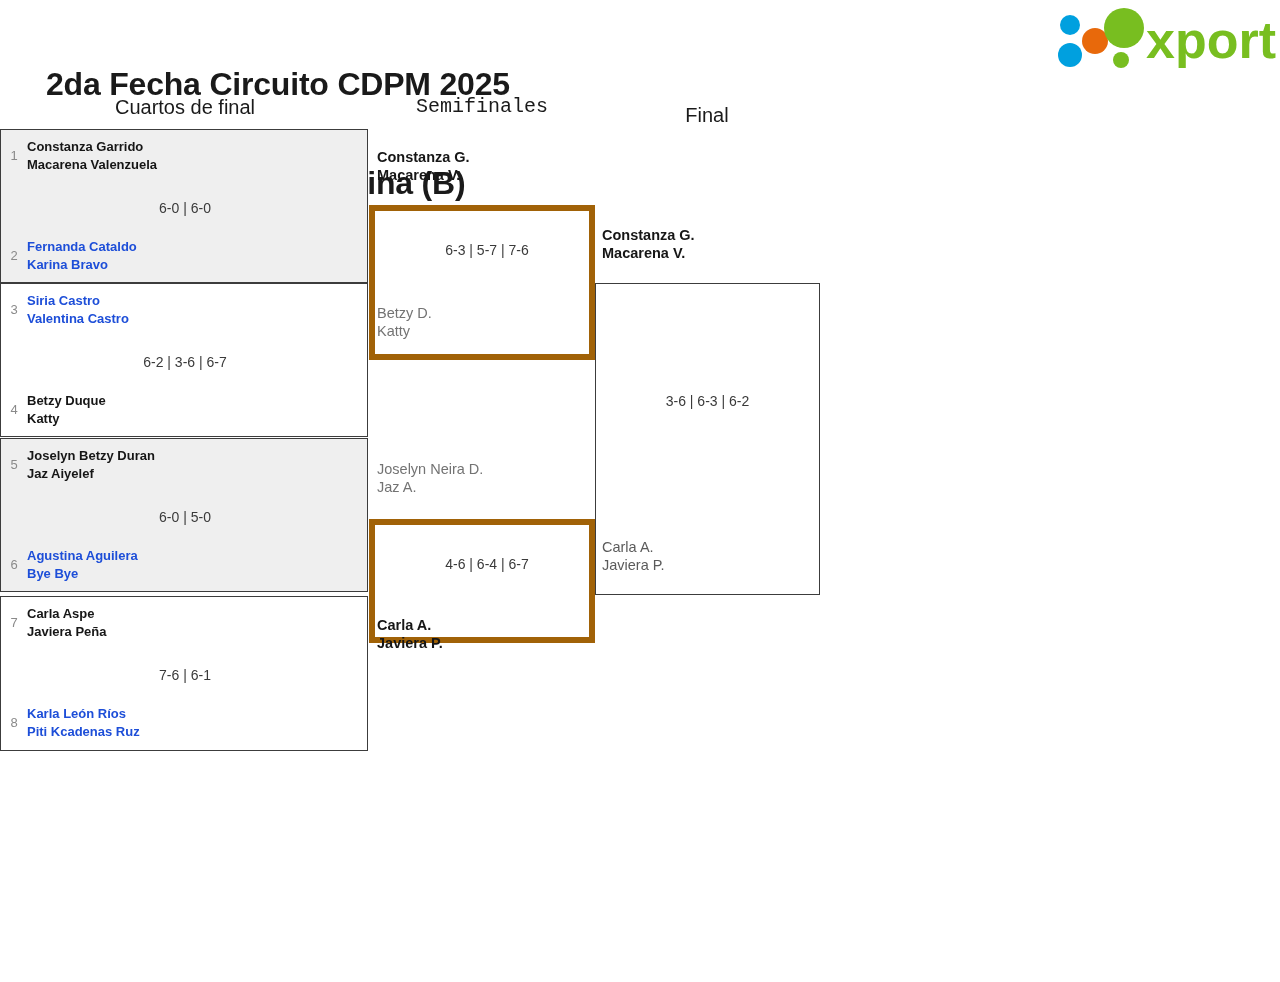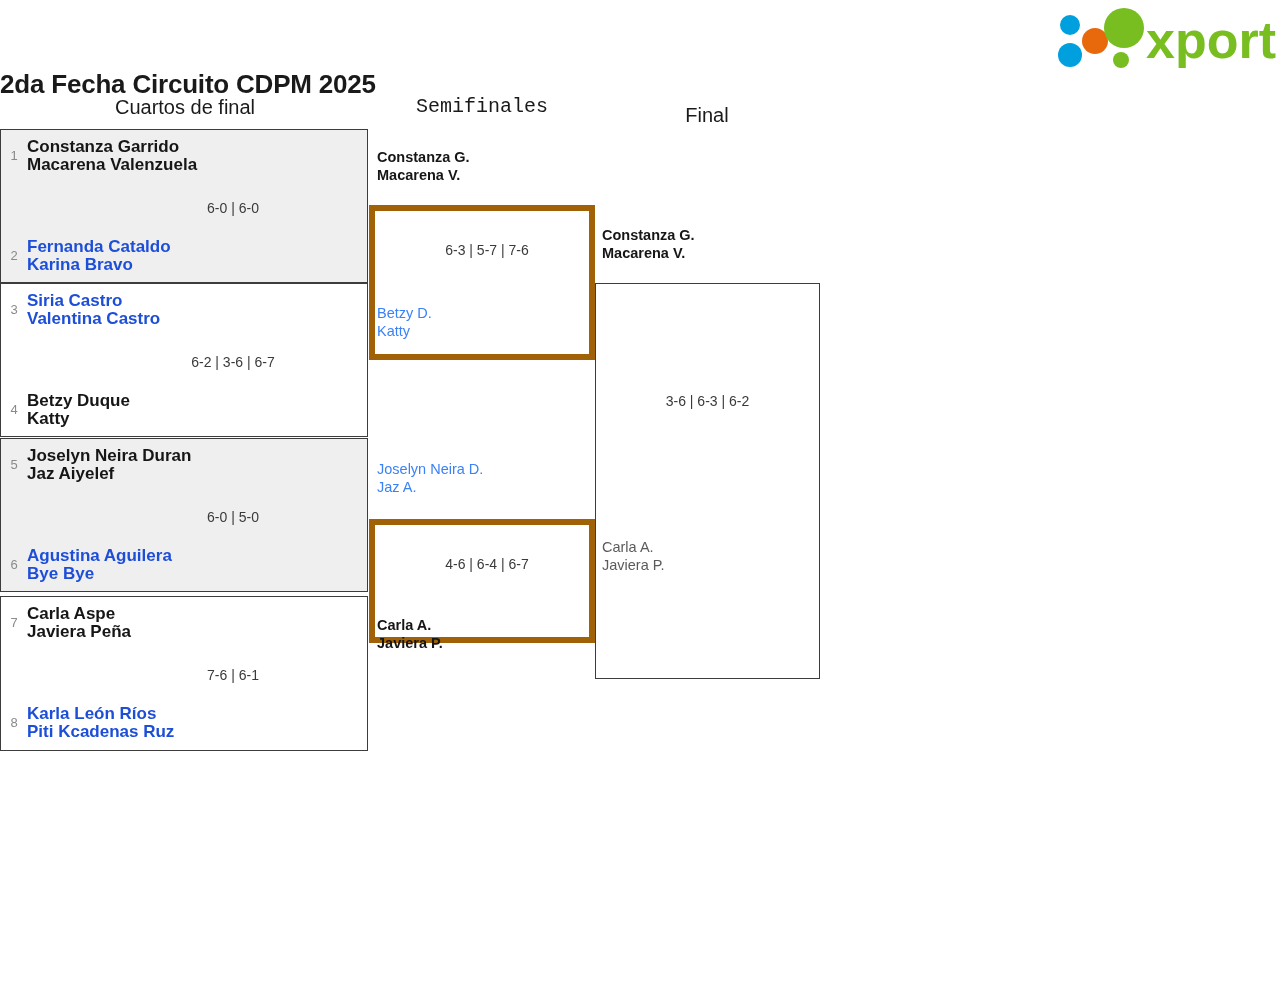--- a/index.html
+++ b/index.html
@@ -14,26 +14,27 @@
     font-family: "Liberation Sans", sans-serif;
     -webkit-font-smoothing: antialiased;
     overflow: hidden;
   }
 
   
   .page-title {
     position: absolute;
     left: 0px;
     top: 2px;
-    font-size: 26px;
+    font-size: 32px;
     line-height: 33px;
     font-weight: 700;
     color: #1a1a1a;
     letter-spacing: -0.2px;
     white-space: pre;
+    padding-left: 46px;
   }
   .title-line { display: block; }
 
   
   .logo {
     position: absolute;
     left: 1048px;
     top: 8px;
     width: 228px;
     height: 60px;
@@ -89,39 +90,38 @@
   .seed {
     width: 26px;
     flex: 0 0 26px;
     text-align: center;
     font-size: 13px;
     line-height: 16px;
     color: #8a8a8a;
     font-weight: 400;
   }
   .names {
-    font-size: 17px;
+    font-size: 13px;
     line-height: 18px;
     white-space: nowrap;
   }
   .names .nm { display: block; }
   .winner .names { color: #161616; font-weight: 700; }
   .loser  .names { color: #1d4ed8; font-weight: 700; }
 
   .score {
     position: absolute;
     left: 0;
     width: 368px;
     text-align: center;
     font-size: 14px;
     line-height: 18px;
     color: #3a3a3a;
     font-weight: 400;
     white-space: nowrap;
-    padding-left: 48px;
   }
   .qf1 .score, .qf2 .score, .qf3 .score, .qf4 .score { top: 69px; }
 
   
   .sf-box {
     position: absolute;
     left: 369px;
     width: 226px;
     border: 6px solid #a16207;
     box-sizing: border-box;
@@ -146,33 +146,33 @@
   
   .sf-team {
     position: absolute;
     left: 377px;
     font-size: 14.5px;
     line-height: 18px;
     white-space: nowrap;
   }
   .sf-team .nm { display: block; }
   .sf-team.winner { color: #161616; font-weight: 700; }
-  .sf-team.loser  { color: #3b82f6; font-weight: 400; }
+  .sf-team.loser  { color: #737373; font-weight: 400; }
   .sfA-top { top: 148px; }
   .sfA-bot { top: 304px; }
   .sfB-top { top: 460px; }
   .sfB-bot { top: 616px; }
 
   
   .fin-box {
     position: absolute;
     left: 595px;
     top: 283px;
     width: 225px;
-    height: 396px;
+    height: 312px;
     border: 1px solid #3c3c3c;
     box-sizing: border-box;
     background: #ffffff;
   }
   .fin-score {
     position: absolute;
     left: 0;
     top: 108px;
     width: 223px;
     text-align: center;
@@ -254,21 +254,21 @@
         <span class="nm">Betzy Duque</span>
         <span class="nm">Katty</span>
       </span>
     </div>
   </div>
 
   <div class="qf-box qf3 shaded">
     <div class="team team-top winner">
       <span class="seed">5</span>
       <span class="names">
-        <span class="nm">Joselyn Neira Duran</span>
+        <span class="nm">Joselyn Betzy Duran</span>
         <span class="nm">Jaz Aiyelef</span>
       </span>
     </div>
     <div class="score">6-0 | 5-0</div>
     <div class="team team-bottom loser">
       <span class="seed">6</span>
       <span class="names">
         <span class="nm">Agustina Aguilera</span>
         <span class="nm">Bye Bye</span>
       </span>

